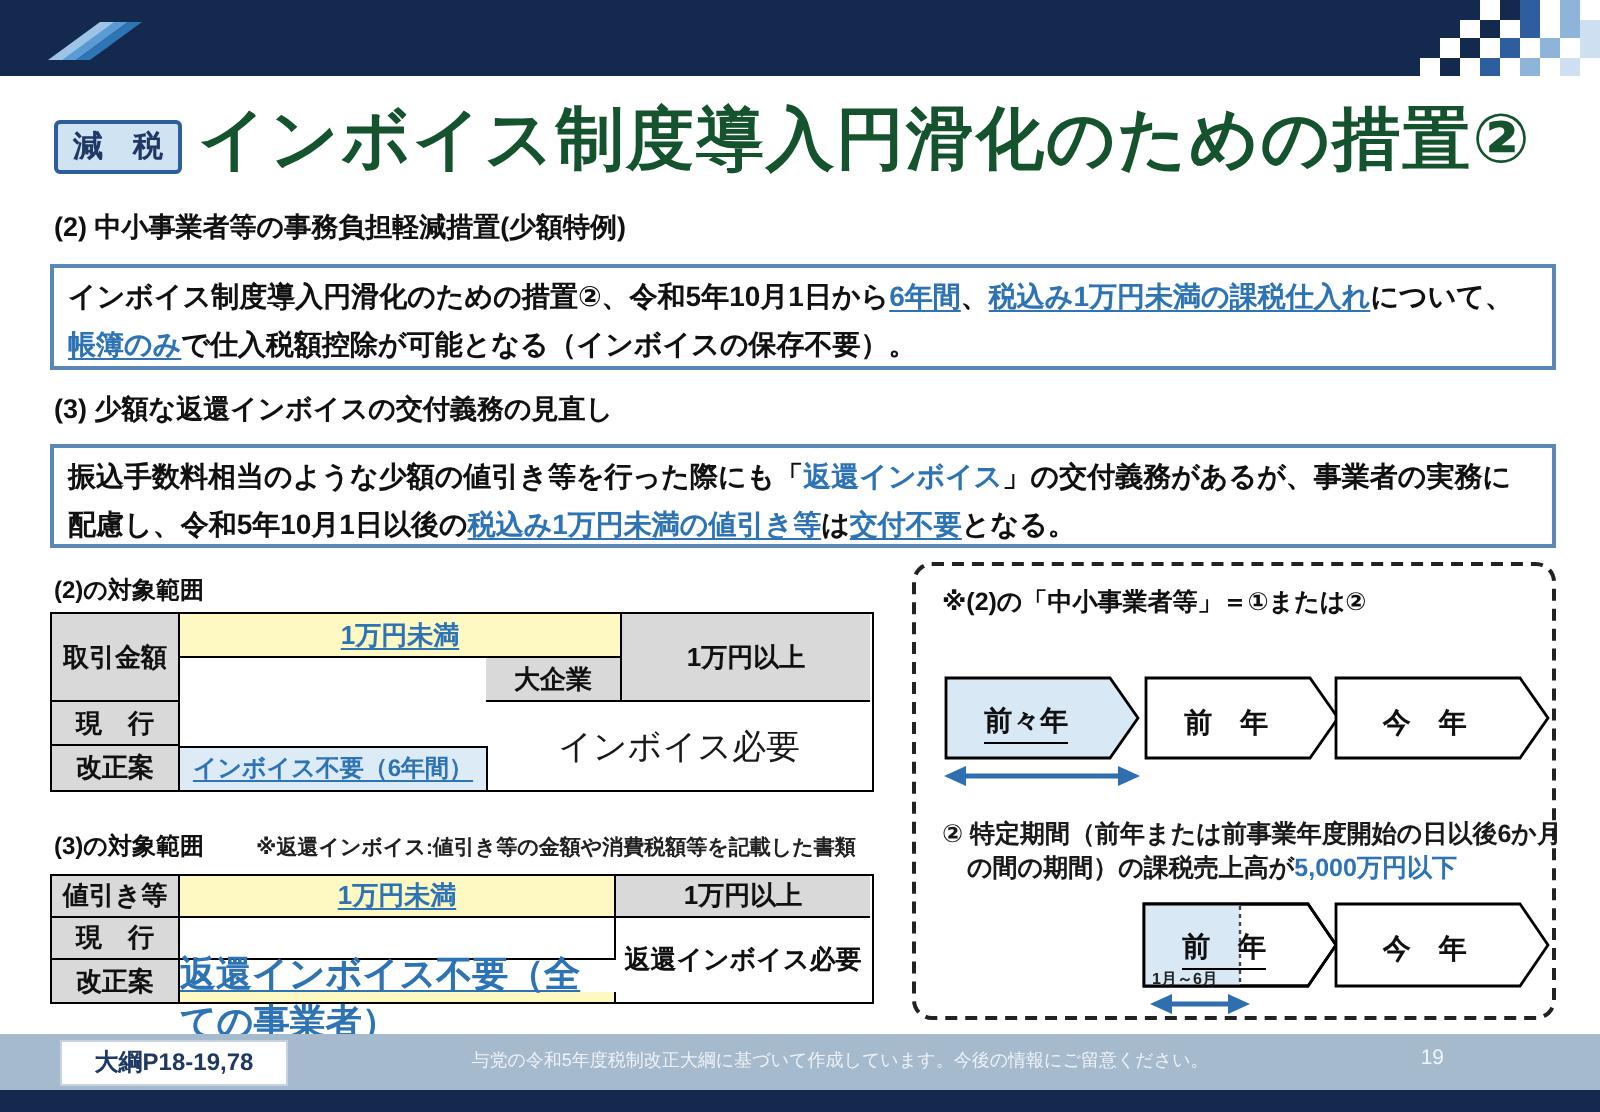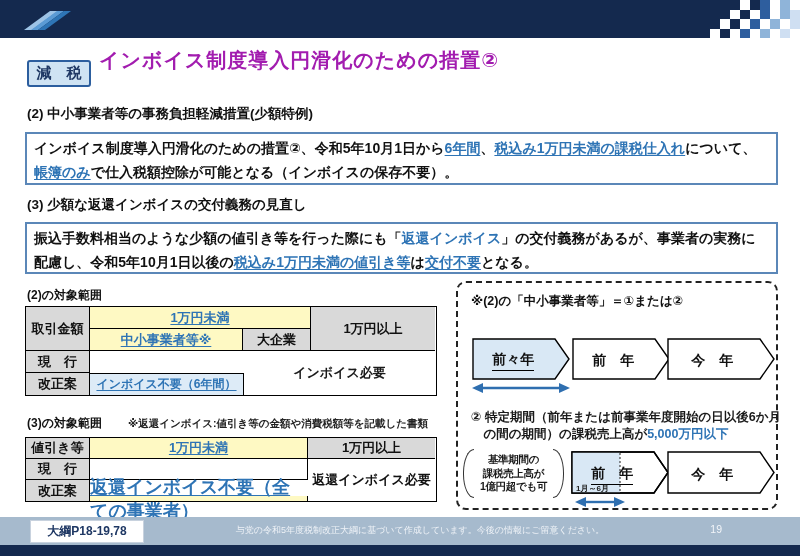--- a/index.html
+++ b/index.html
@@ -13,22 +13,22 @@
   .topbar { position:absolute; left:0; top:0; width:800px; height:38px; background:#14294e; }
   .logo { position:absolute; left:22px; top:4px; }
   .checker { position:absolute; right:0; top:0; display:grid;
              grid-template-columns:repeat(10,10px); grid-auto-rows:9.5px; }
   
   .cat-label { position:absolute; left:36px; top:60px; width:60px; font-size:15px; font-weight:700; color:#1f3864; }
   .tax-badge { position:absolute; left:27px; top:60px; width:64px; height:27px;
                background:#cfe3f3; border:2px solid #2c5e9e; border-radius:3px;
                display:flex; align-items:center; justify-content:center;
                font-size:15px; font-weight:700; color:#1f3864; }
-  .page-title { position:absolute; left:99px; top:47px; font-size:20px; font-weight:600;
-                letter-spacing:1px; color:#a21caf; white-space:nowrap; }
+  .page-title { position:absolute; left:99px; top:47px; font-size:34px; font-weight:600;
+                letter-spacing:1px; color:#14532d; white-space:nowrap; }
   
   .sec-heading { position:absolute; left:27px; font-size:13.5px; font-weight:700; color:#111; }
   .sec2-heading { top:105px; }
   .sec3-heading { top:196px; }
   .txt-box { position:absolute; left:25px; width:753px; border:2px solid #5b87b8;
              background:#fff; padding:2px 7px; font-size:14px; font-weight:700;
              line-height:24px; color:#111; }
   .box2 { top:132px; height:53px; }
   .box3 { top:222px; height:52px; }
   .sg-b  { color:#2e74b5; }
@@ -46,21 +46,21 @@
           font-size:13px; font-weight:700; color:#111;
           border-right:1px solid #000; border-bottom:1px solid #000; }
   .gray { background:#d9d9d9; }
   .lblue { background:#fef9c3; }
   .bu { color:#2e74b5; text-decoration:underline; text-underline-offset:2px; }
   .no-r { border-right:none; } .no-b { border-bottom:none; }
   .bigregion { position:relative; background:#fff; border:none; }
   .t2-big { grid-area:3/2/5/5; }
   .req-label { position:absolute; left:154px; right:0; top:0; bottom:0;
                display:flex; align-items:center; justify-content:center;
-               font-size:13px; font-weight:700; }
+               font-size:17px; font-weight:400; }
   .noreq-box { position:absolute; left:0; bottom:0; width:154px; height:22px;
                background:#ddebf7; border-top:1px solid #000; border-right:1px solid #000;
                display:flex; align-items:center; justify-content:center;
                font-size:12px; font-weight:700; }
   .t3-req { grid-area:2/3/4/4; border:none; background:#fff; }
   .t3-notreq { font-size:18px;margin-top:16px; }
   
   .panel { position:absolute; left:456px; top:281px; width:322px; height:229px;
            border:2px dashed #222; border-radius:10px; background:#fff; }
   .panel-title { position:absolute; left:13px; top:10px; font-size:12.5px; font-weight:600;
@@ -160,23 +160,20 @@
   <div class="sec-heading sec3-heading">(3) 少額な返還インボイスの交付義務の見直し</div>
   <div class="txt-box box3"><span>振込手数料相当のような少額の値引き等を行った際にも「</span><span class="sg-b">返還インボイス</span><span>」の交付義務があるが、事業者の実務に配慮し、令和5年10月1日以後の</span><span class="sg-bu">税込み1万円未満の値引き等</span><span>は</span><span class="sg-bu">交付不要</span><span>となる。</span></div>
 
   <div class="scope-label scope2-label">(2)の対象範囲</div>
   <div class="rtable table2">
     <div class="cell gray" style="grid-area:1/1/3/2">取引金額</div>
     <div class="cell lblue" style="grid-area:1/2/2/4">
         <span class="bu">1万円未満</span>
       </div>
     <div class="cell gray no-r" style="grid-area:1/4/3/5">1万円以上</div>
-    <div class="cell lblue" style="grid-area:2/2/3/3">
-        <span class="bu">中小事業者等※</span>
-      </div>
     <div class="cell gray" style="grid-area:2/3/3/4">大企業</div>
     <div class="cell gray" style="grid-area:3/1/4/2">現　行</div>
     <div class="cell gray no-b" style="grid-area:4/1/5/2">改正案</div>
     <div class="bigregion t2-big">
       <div class="req-label">インボイス必要</div>
       <div class="noreq-box">
           <span class="bu">インボイス不要（6年間）</span>
         </div>
     </div>
   </div>
@@ -227,29 +224,20 @@
     </div>
     <svg class="arrow1" width="98" height="12" viewBox="0 0 98 12">
       <line x1="9" y1="6" x2="89" y2="6" stroke="#2f6fb0" stroke-width="2.4"></line>
       <polygon points="0,6 11,1 11,11" fill="#2f6fb0"></polygon>
       <polygon points="98,6 87,1 87,11" fill="#2f6fb0"></polygon>
     </svg>
 
     <div class="p-line2a">② 特定期間（前年または前事業年度開始の日以後6か月</div>
     <div class="p-line2b"><span>　の間の期間）の課税売上高が</span><span class="sg-b">5,000万円以下</span></div>
 
-    <div class="p2-note">
-      <div class="paren paren-l"></div>
-      <div class="p2-note-text">
-        <span>基準期間の</span>
-        <span>課税売上高が</span>
-        <span>1億円超でも可</span>
-      </div>
-      <div class="paren paren-r"></div>
-    </div>
 
     <div class="pent p2-c1">
       <svg width="98" height="43" viewBox="0 0 98 43">
         <path d="M1,1 H83 L97,21.5 L83,42 H1 Z" fill="#ffffff" stroke="#000" stroke-width="1.4"></path>
         <path d="M1,1 H49 V42 H1 Z" fill="#d9e8f5" stroke="none"></path>
         <path d="M1,1 H83 L97,21.5 L83,42 H1 Z" fill="none" stroke="#000" stroke-width="1.4"></path>
         <line x1="49" y1="2" x2="49" y2="41" stroke="#444" stroke-width="1.2" stroke-dasharray="2,2"></line>
       </svg>
       <div class="pent-label">
           <span class="ul">前　年</span>

